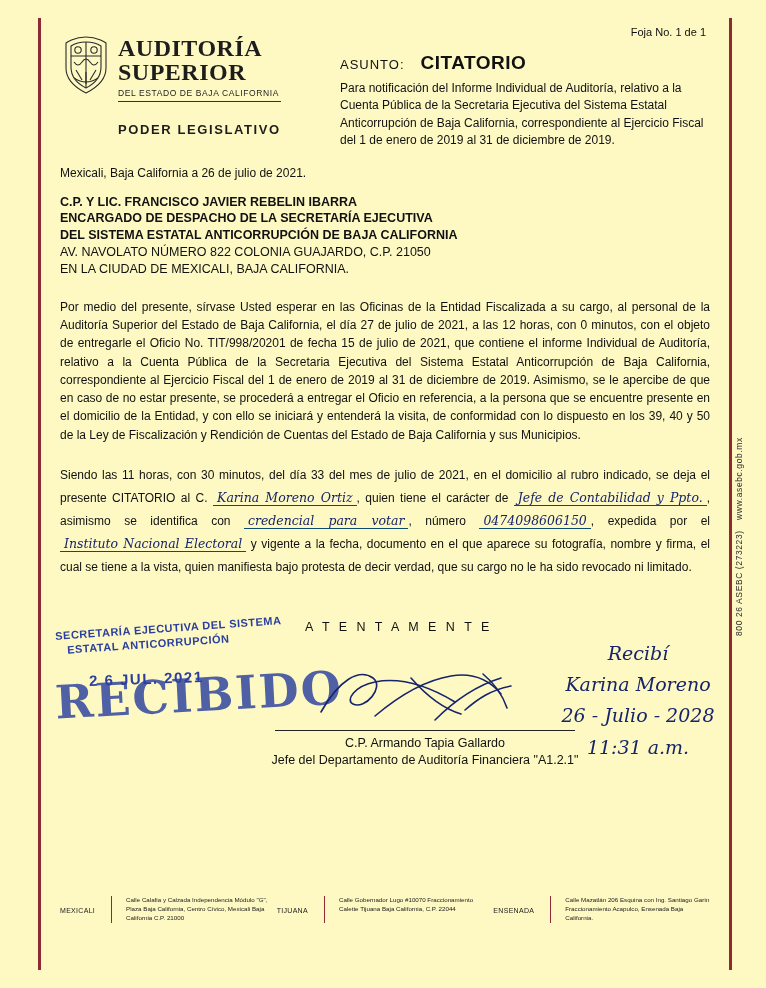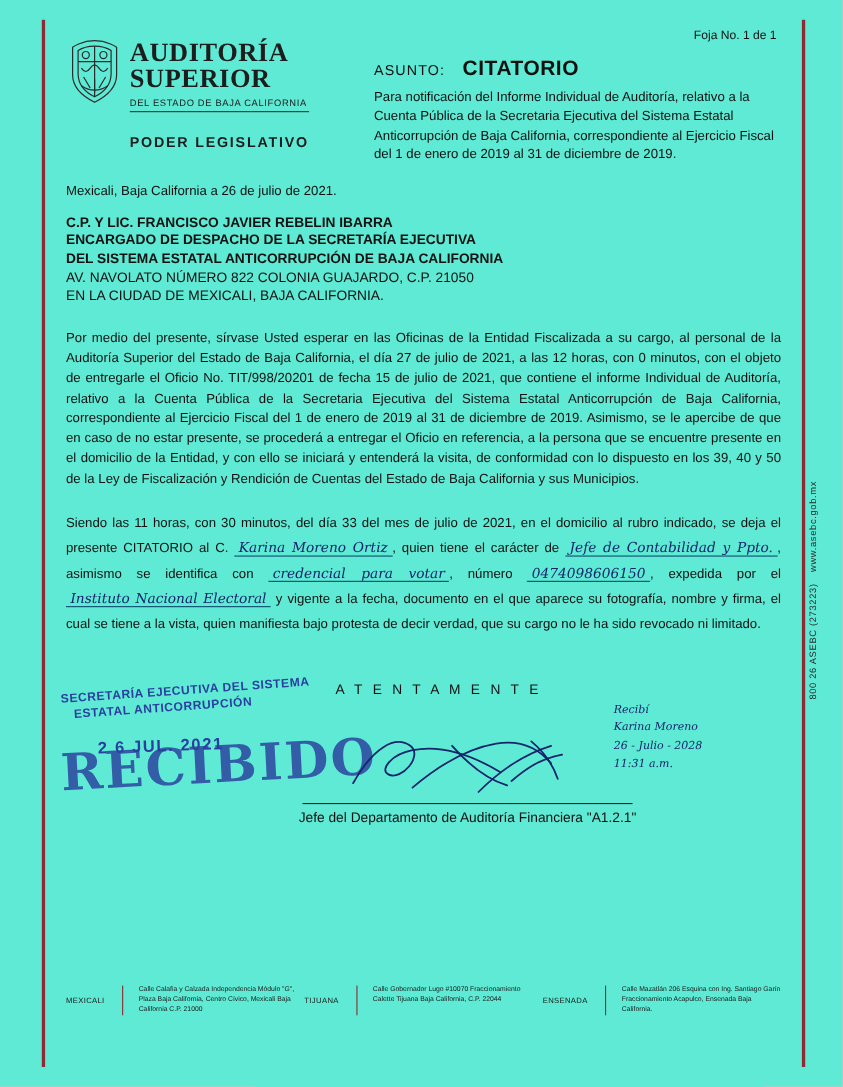--- a/index.html
+++ b/index.html
@@ -7,21 +7,21 @@
     padding: 0;
     background: #c9c9c9;
   }
   body {
     font-family: "Liberation Sans", sans-serif;
   }
   .page {
     position: relative;
     width: 766px;
     height: 988px;
-    background: #5eead4;
+    background: #fef9c3;
     overflow: hidden;
   }
   
   .edge-left {
     position: absolute;
     left: 38px; top: 18px;
     width: 3px; height: 952px;
     background: #8d2a33;
   }
   .edge-right {
@@ -247,23 +247,23 @@
     margin: 0 auto 4px auto;
   }
   .hand-right {
     position: absolute;
     right: -8px;
     top: 18px;
     width: 160px;
     font-family: "DejaVu Serif", serif;
     font-style: italic;
     color: #16246b;
-    font-size: 10px;
+    font-size: 19px;
     line-height: 1.65;
-    text-align: left;
+    text-align: center;
   }
 
   
   .footer {
     position: absolute;
     left: 60px;
     top: 896px;
     width: 650px;
     display: flex;
     font-size: 6.2px;
@@ -393,20 +393,21 @@
           <path d="M60 56 C86 34 112 20 136 16 C160 12 176 22 186 34"></path>
           <path d="M120 60 C140 40 160 26 186 18"></path>
           <path d="M150 50 C164 38 176 30 196 26"></path>
           <path d="M96 18 C110 34 126 48 146 54"></path>
           <path d="M168 14 C180 24 188 36 192 48"></path>
         </g>
       </svg>
 
       <div class="signer">
         <div class="line"></div>
+        <div>C.P. Armando Tapia Gallardo</div>
         <div>Jefe del Departamento de Auditoría Financiera "A1.2.1"</div>
       </div>
 
       <div class="hand-right">
         <div>Recibí</div>
         <div>Karina Moreno</div>
         <div>26 - Julio - 2028</div>
         <div>11:31 a.m.</div>
       </div>
 

